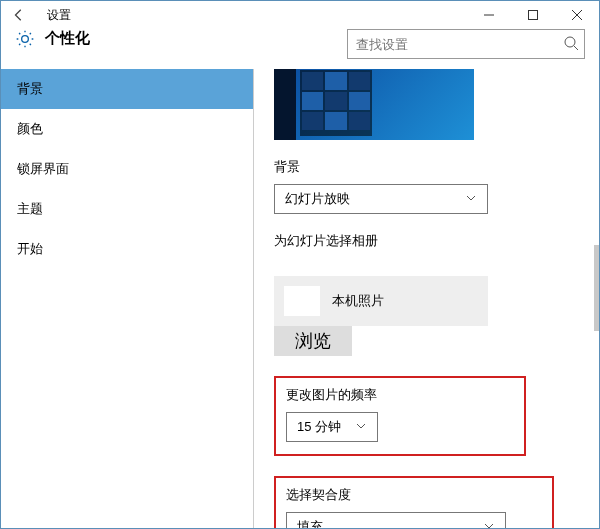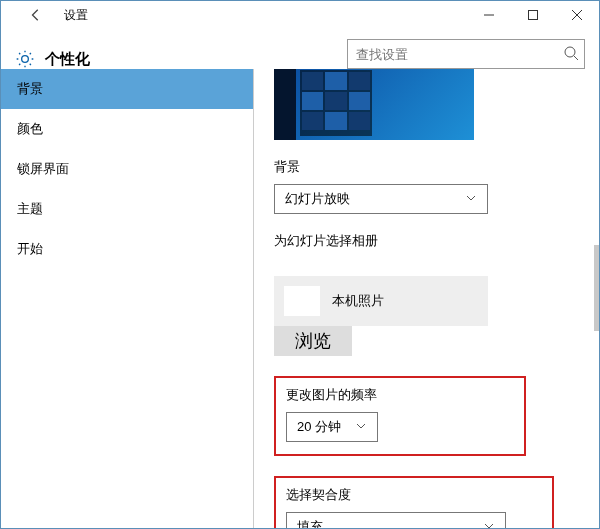--- a/index.html
+++ b/index.html
@@ -1,28 +1,28 @@
 <!DOCTYPE html>
 <html><head>
 <meta charset="utf-8">
 <style>
   * { box-sizing: border-box; margin: 0; padding: 0; }
   html, body { width: 600px; height: 529px; font-family: "Microsoft YaHei", "Segoe UI", sans-serif; font-size: 13px; color: #000; background: #fff; overflow: hidden; }
   .window { width: 600px; height: 529px; border: 1px solid #5a8fb8; position: relative; background: #fff; }
 
   
-  .titlebar { height: 28px; display: flex; align-items: center; padding-left: 25px; }
+  .titlebar { height: 28px; display: flex; align-items: center; padding-left: 8px; }
   .back-btn { width: 20px; height: 20px; display:flex; align-items:center; justify-content:center; color:#444; cursor:pointer; }
   .title-text { margin-left: 18px; font-size: 12px; }
   .win-controls { margin-left: auto; display: flex; }
   .win-btn { width: 44px; height: 28px; display:flex; align-items:center; justify-content:center; color:#333; }
   .win-btn svg { width:10px; height:10px; }
 
   
-  .header { height: 40px; display:flex; align-items:flex-end; padding: 0 14px; }
+  .header { height: 40px; display:flex; align-items:flex-start; padding: 0 14px; }
   .gear { width:20px; height:20px; margin-right: 10px; color:#0a62a9; }
   .page-title { font-size: 15px; font-weight: bold; }
   .search-wrap { margin-left:auto; position:relative;text-decoration:underline; }
   .search-input { width: 238px; height: 30px; border:1px solid #999; padding: 0 28px 0 8px; font-size:13px; outline:none; }
   .search-icon { position:absolute; right:6px; top:6px; color:#555; }
 
   
   .body { display:flex; height: calc(529px - 28px - 40px - 2px); }
   .sidebar { width: 252px; border-right: none; }
   .side-item { height: 40px; display:flex; align-items:center; padding-left: 16px; font-size:13px; cursor:pointer; }
@@ -154,21 +154,21 @@
         <div class="thumb"></div>
         <span>本机照片</span>
       </div>
       <div class="browse-btn">
           <span>浏览</span>
         </div>
 
       <div class="red-box">
         <div>更改图片的频率</div>
         <div class="select small" style="margin-top:8px;">
-          <span>20 分钟</span>
+          <span>15 分钟</span>
           <span class="chev"><svg width="12" height="12" viewBox="0 0 12 12">
                 <path d="M2 4l4 4 4-4" stroke="#555" fill="none"></path>
               </svg></span>
         </div>
       </div>
 
       <div class="red-box fit">
         <div>选择契合度</div>
         <div class="select" style="margin-top:8px; width:220px;">
           <span>填充</span>

